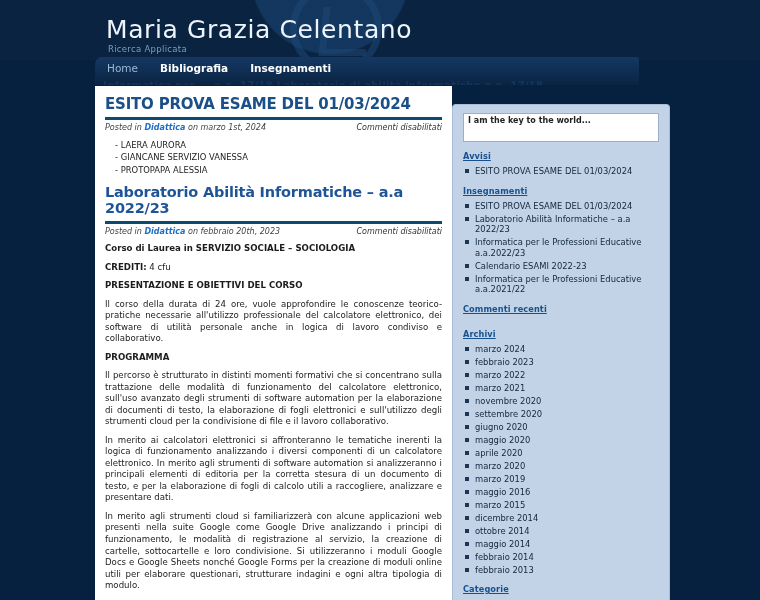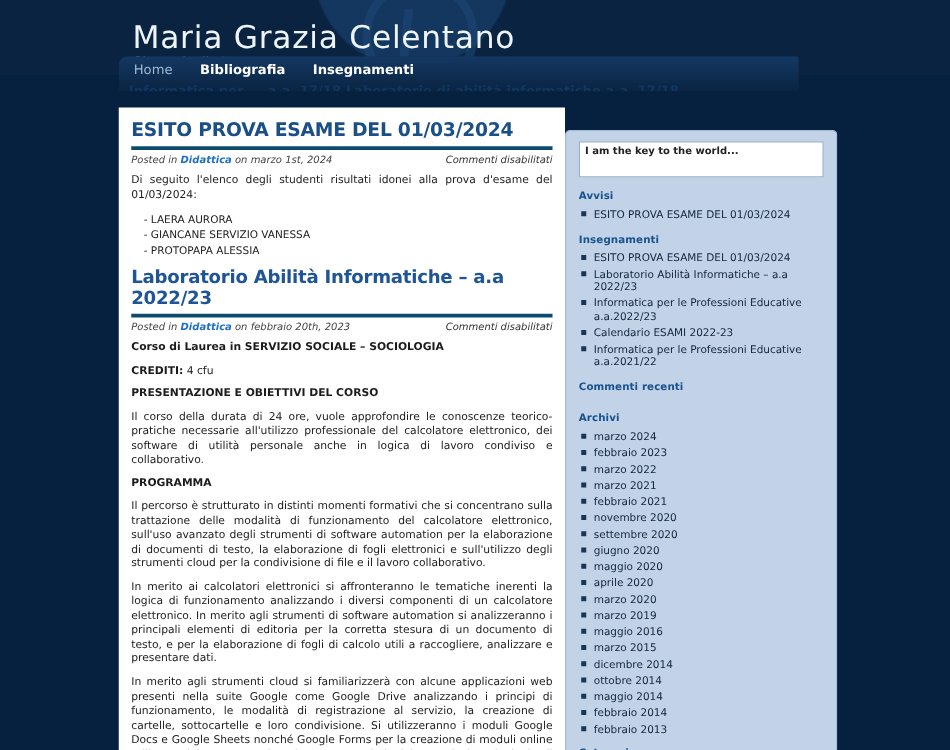--- a/index.html
+++ b/index.html
@@ -43,21 +43,21 @@
     font-size:25px;font-weight:400;color:#eef4fb;letter-spacing:.6px;
     font-family:"DejaVu Sans","Liberation Sans",sans-serif;
   }
   .site-desc{
     position:absolute;left:108px;top:44px;
     font-size:8.5px;color:#7e9cc0;letter-spacing:.3px;
   }
 
   
   .navwrap{
-    position:absolute;left:95px;top:45px;width:544px;height:28px;
+    position:absolute;left:95px;top:57px;width:544px;height:28px;
     background:#0c2b4e;
     border-top-left-radius:7px;border-top-right-radius:2px;
     background-image:linear-gradient(#143863,#0a2442);
     overflow:hidden;
   }
   .nav{position:absolute;left:10px;top:0;height:22px;line-height:22px;}
   .nav a{
     display:inline-block;margin-right:18px;padding:0 2px;
     color:#cfe0f2;text-decoration:none;font-size:10.5px;
   }
@@ -105,21 +105,21 @@
   }
   .searchbox{
     width:196px;height:29px;box-sizing:border-box;
     background:#fff;border:1px solid #9aafc8;
     font-size:8px;color:#222;font-weight:bold;
     padding:0 4px;line-height:13px;margin-bottom:9px;
     font-family:"DejaVu Sans","Liberation Sans",sans-serif;
   }
   .sb-head{
     font-size:8.2px;font-weight:bold;color:#17528f;
-    margin:0 0 5px 0;letter-spacing:.1px;
+    margin:0 0 5px 0;letter-spacing:.1px;text-decoration:underline;
   }
   .sb-head.sp{margin-top:9px;}
   .sb-list{list-style:none;margin:0 0 2px 0;padding:0;}
   .sb-list li{
     position:relative;padding-left:12px;margin-bottom:2.5px;
     font-size:8.4px;color:#11253c;line-height:1.25;
   }
   .sb-list li:before{
     content:"";position:absolute;left:2px;top:3px;
     width:4px;height:4px;background:#1c3553;
@@ -150,21 +150,20 @@
 
   <div class="content">
 
     <div>
       <div class="post-title">ESITO PROVA ESAME DEL 01/03/2024</div>
       <div class="meta">
         <span><span>Posted in </span><a href="#">Didattica</a><span> on marzo 1st, 2024</span></span>
         <span class="right">Commenti disabilitati</span>
       </div>
       <div class="body">
-        <p>Di seguito l'elenco degli studenti risultati idonei alla prova d'esame del 01/03/2024:</p>
         <ul class="namelist">
           <li>LAERA AURORA</li>
           <li>GIANCANE SERVIZIO VANESSA</li>
           <li>PROTOPAPA ALESSIA</li>
         </ul>
       </div>
     </div>
 
     <div>
       <div class="post-title second">Laboratorio Abilità Informatiche – a.a 2022/23</div>
@@ -206,21 +205,20 @@
 
     <div class="sb-head sp">Commenti recenti</div>
     <div class="sb-gap"></div>
 
     <div class="sb-head">Archivi</div>
     <ul class="sb-list">
       <li>marzo 2024</li>
       <li>febbraio 2023</li>
       <li>marzo 2022</li>
       <li>marzo 2021</li>
-      <li>febbraio 2021</li>
       <li>novembre 2020</li>
       <li>settembre 2020</li>
       <li>giugno 2020</li>
       <li>maggio 2020</li>
       <li>aprile 2020</li>
       <li>marzo 2020</li>
       <li>marzo 2019</li>
       <li>maggio 2016</li>
       <li>marzo 2015</li>
       <li>dicembre 2014</li>

